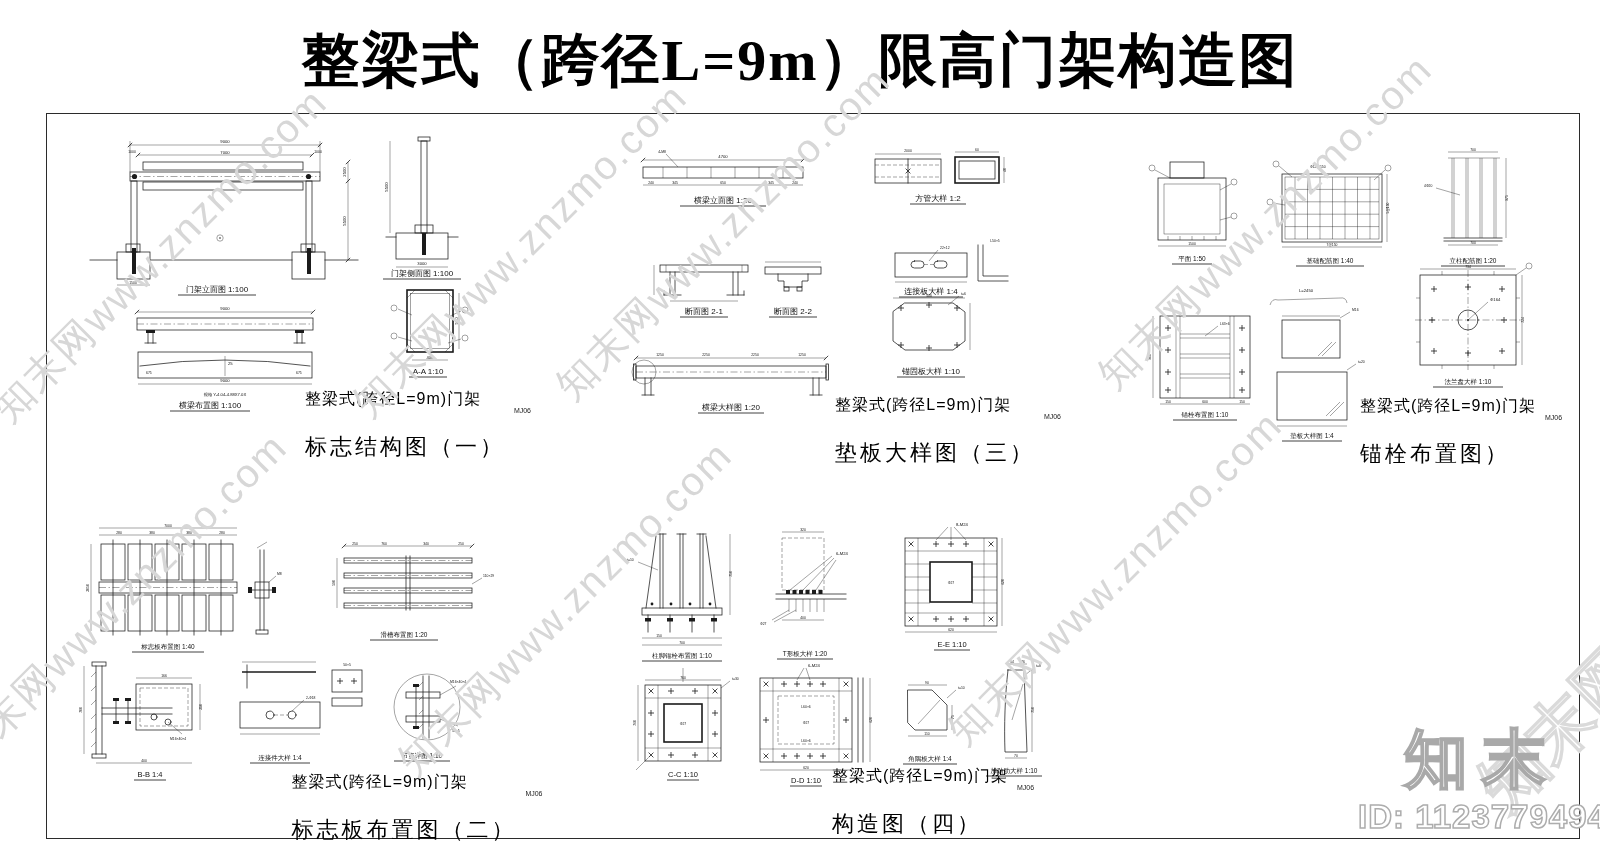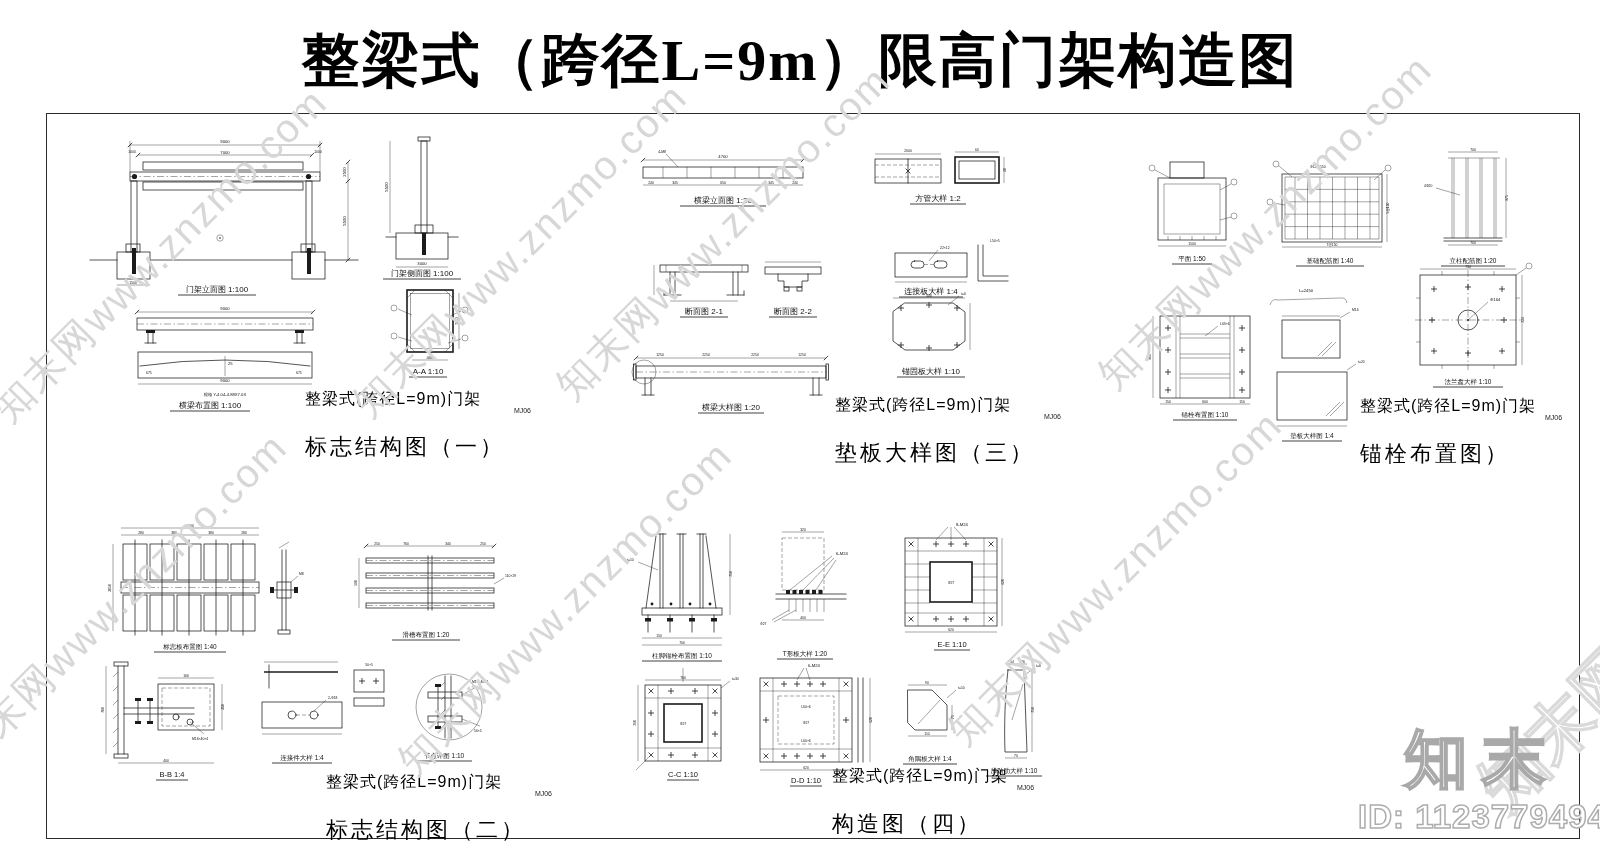--- a/index.html
+++ b/index.html
@@ -21,21 +21,21 @@
   
   #brand{position:absolute;left:1404px;top:716px;font-size:64px;font-weight:bold;
          letter-spacing:14px;color:#fff;-webkit-text-stroke:1.8px #a9a9a9;z-index:4;white-space:nowrap;}
   #idnum{position:absolute;left:1358px;top:798px;font-size:33px;font-weight:bold;
          letter-spacing:1px;color:#fff;-webkit-text-stroke:1.5px #adadad;z-index:4;white-space:nowrap;}
   
   .cluster{position:absolute;z-index:2;}
   #c1{left:60px;top:115px;width:460px;height:330px;}
   #c2{left:618px;top:145px;width:420px;height:305px;}
   #c3{left:1130px;top:140px;width:415px;height:310px;}
-  #c4{left:96px;top:520px;width:455px;height:315px;}
+  #c4{left:74px;top:520px;width:455px;height:315px;}
   #c5{left:600px;top:520px;width:460px;height:315px;}
   .cluster svg{position:absolute;left:0;top:0;}
   .cl-cap{position:absolute;transform:translateX(-50%);text-align:left;white-space:nowrap;color:#000;}
   .cl-cap .l1{position:relative;font-size:16px;letter-spacing:1px;}
   .cl-cap .l2{font-size:22px;letter-spacing:3px;margin-top:22px;}
   .cl-cap .mj{position:absolute;right:-26px;bottom:-4px;font-size:7px;letter-spacing:0;color:#222;}
   
   .ln{stroke:#1b1b1b;stroke-width:.75;fill:none;stroke-linecap:square;}
   .tk{stroke:#1b1b1b;stroke-width:1.6;fill:none;}
   .tn{stroke:#1b1b1b;stroke-width:.4;fill:none;}
@@ -560,21 +560,21 @@
         <line x1="366" y1="175" x2="382" y2="166" class="tn"></line>
         <text class="t3" x="376" y="163">M16×40×4</text>
         <line x1="366" y1="199" x2="384" y2="206" class="tn"></line>
         <text class="t3" x="378" y="212">50×5</text>
         <text class="t6" x="348" y="238" text-anchor="middle">节点详图 1:10</text>
         <line x1="320" y1="241" x2="376" y2="241" class="ul"></line>
       </g>
     </svg>
     <div class="cl-cap" style="left:330px;top:252px">
       <div class="l1"><span>整梁式(跨径L=9m)门架</span><span class="mj">MJ06</span></div>
-      <div class="l2">标志结构图（二）</div>
+      <div class="l2">标志板布置图（二）</div>
     </div>
   </div>
 
   <div id="c5" class="cluster">
     <svg viewBox="0 0 460 315" width="460" height="315">
       <g>
         <path d="M46,88L56,16M116,88L106,16" class="ln"></path>
         <path d="M60,14V88M63,14V88M80,14V88M83,14V88M100,14V88M103,14V88" class="ln"></path>
         <path d="M57,14H66M77,14H86M97,14H106" class="ln"></path>
         <rect x="42" y="88" width="80" height="7" class="ln"></rect>

